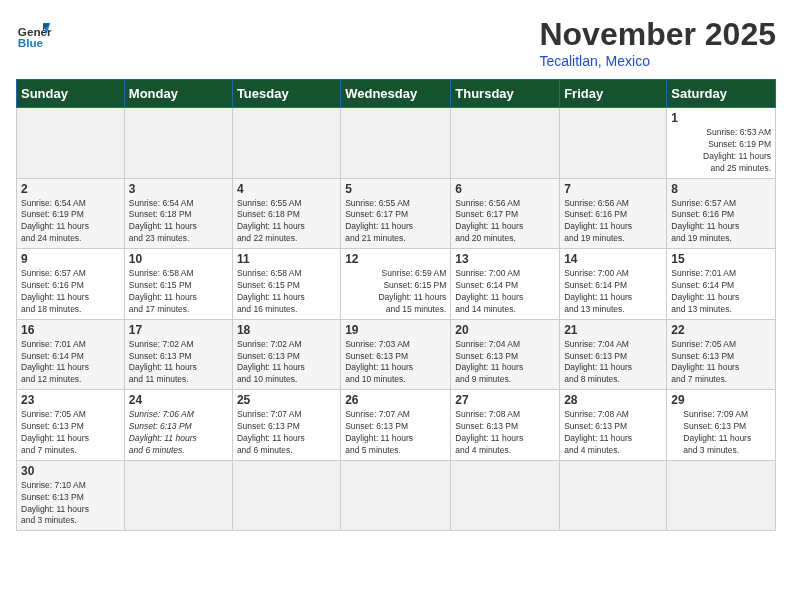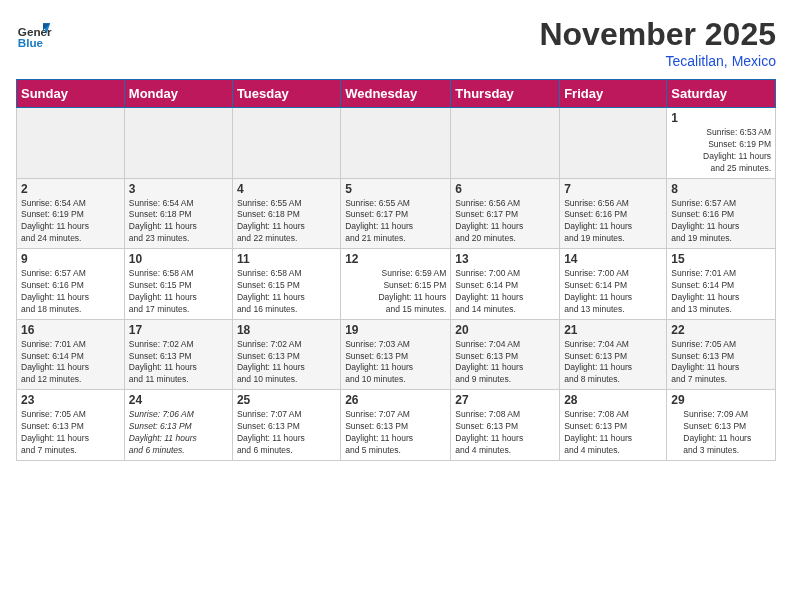--- a/index.html
+++ b/index.html
@@ -19,38 +19,37 @@
     .logo {
       display: flex;
       align-items: center;
       gap: 4px;
     }
     .logo-icon {
       width: 36px;
       height: 36px;
     }
     .title-block {
-      text-align: right;
     }
     .month-title {
       font-size: 32px;
       font-weight: bold;
       color: #333;
     }
     .location {
       font-size: 14px;
       color: #1d4ed8;
     }
     .calendar {
       width: 100%;
       border-collapse: collapse;
       border: 1px solid #ccc;
     }
     .calendar th {
-      background-color: #be185d;
+      background-color: #14532d;
       color: #fff;
       font-size: 13px;
       font-weight: bold;
       padding: 6px 4px;
       text-align: left;
       border: 1px solid #1a6aad;
     }
     .calendar td {
       vertical-align: top;
       border: 1px solid #ccc;
@@ -322,14 +321,29 @@
 and 4 minutes.</div>
         </td>
         <td>
           <span class="day-number">29</span>
           <div class="day-info" style="white-space: pre-line; margin-left: 12px;">Sunrise: 7:09 AM
 Sunset: 6:13 PM
 Daylight: 11 hours
 and 3 minutes.</div>
         </td>
       </tr>
+      <tr class="row-shade">
+        <td>
+          <span class="day-number">30</span>
+          <div class="day-info" style="white-space: pre-line;">Sunrise: 7:10 AM
+Sunset: 6:13 PM
+Daylight: 11 hours
+and 3 minutes.</div>
+        </td>
+        <td class="empty"></td>
+        <td class="empty"></td>
+        <td class="empty"></td>
+        <td class="empty"></td>
+        <td class="empty"></td>
+        <td class="empty"></td>
+      </tr>
     </tbody>
 </table>
 
 </body></html>

